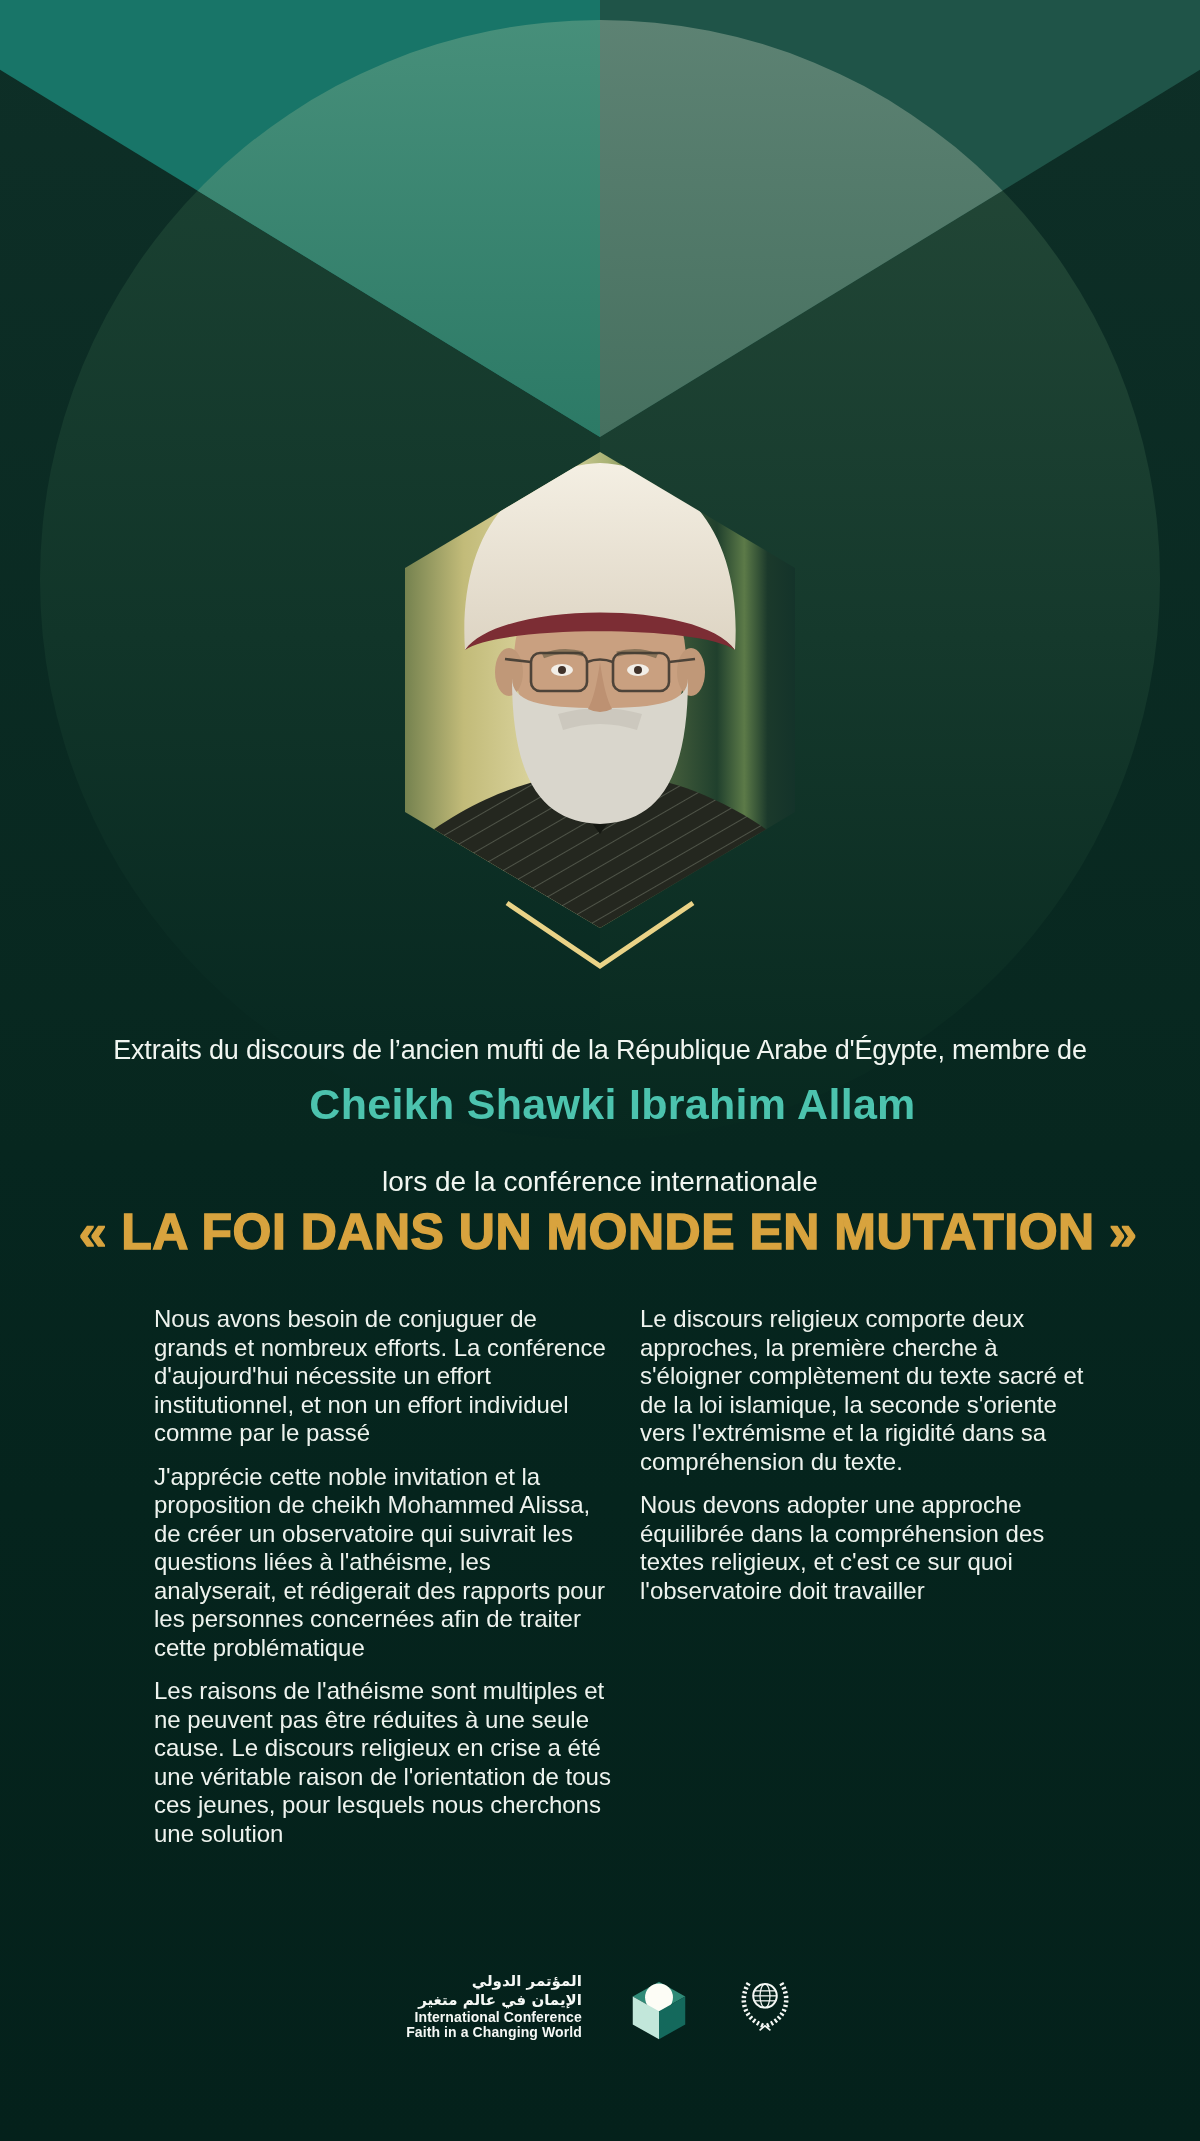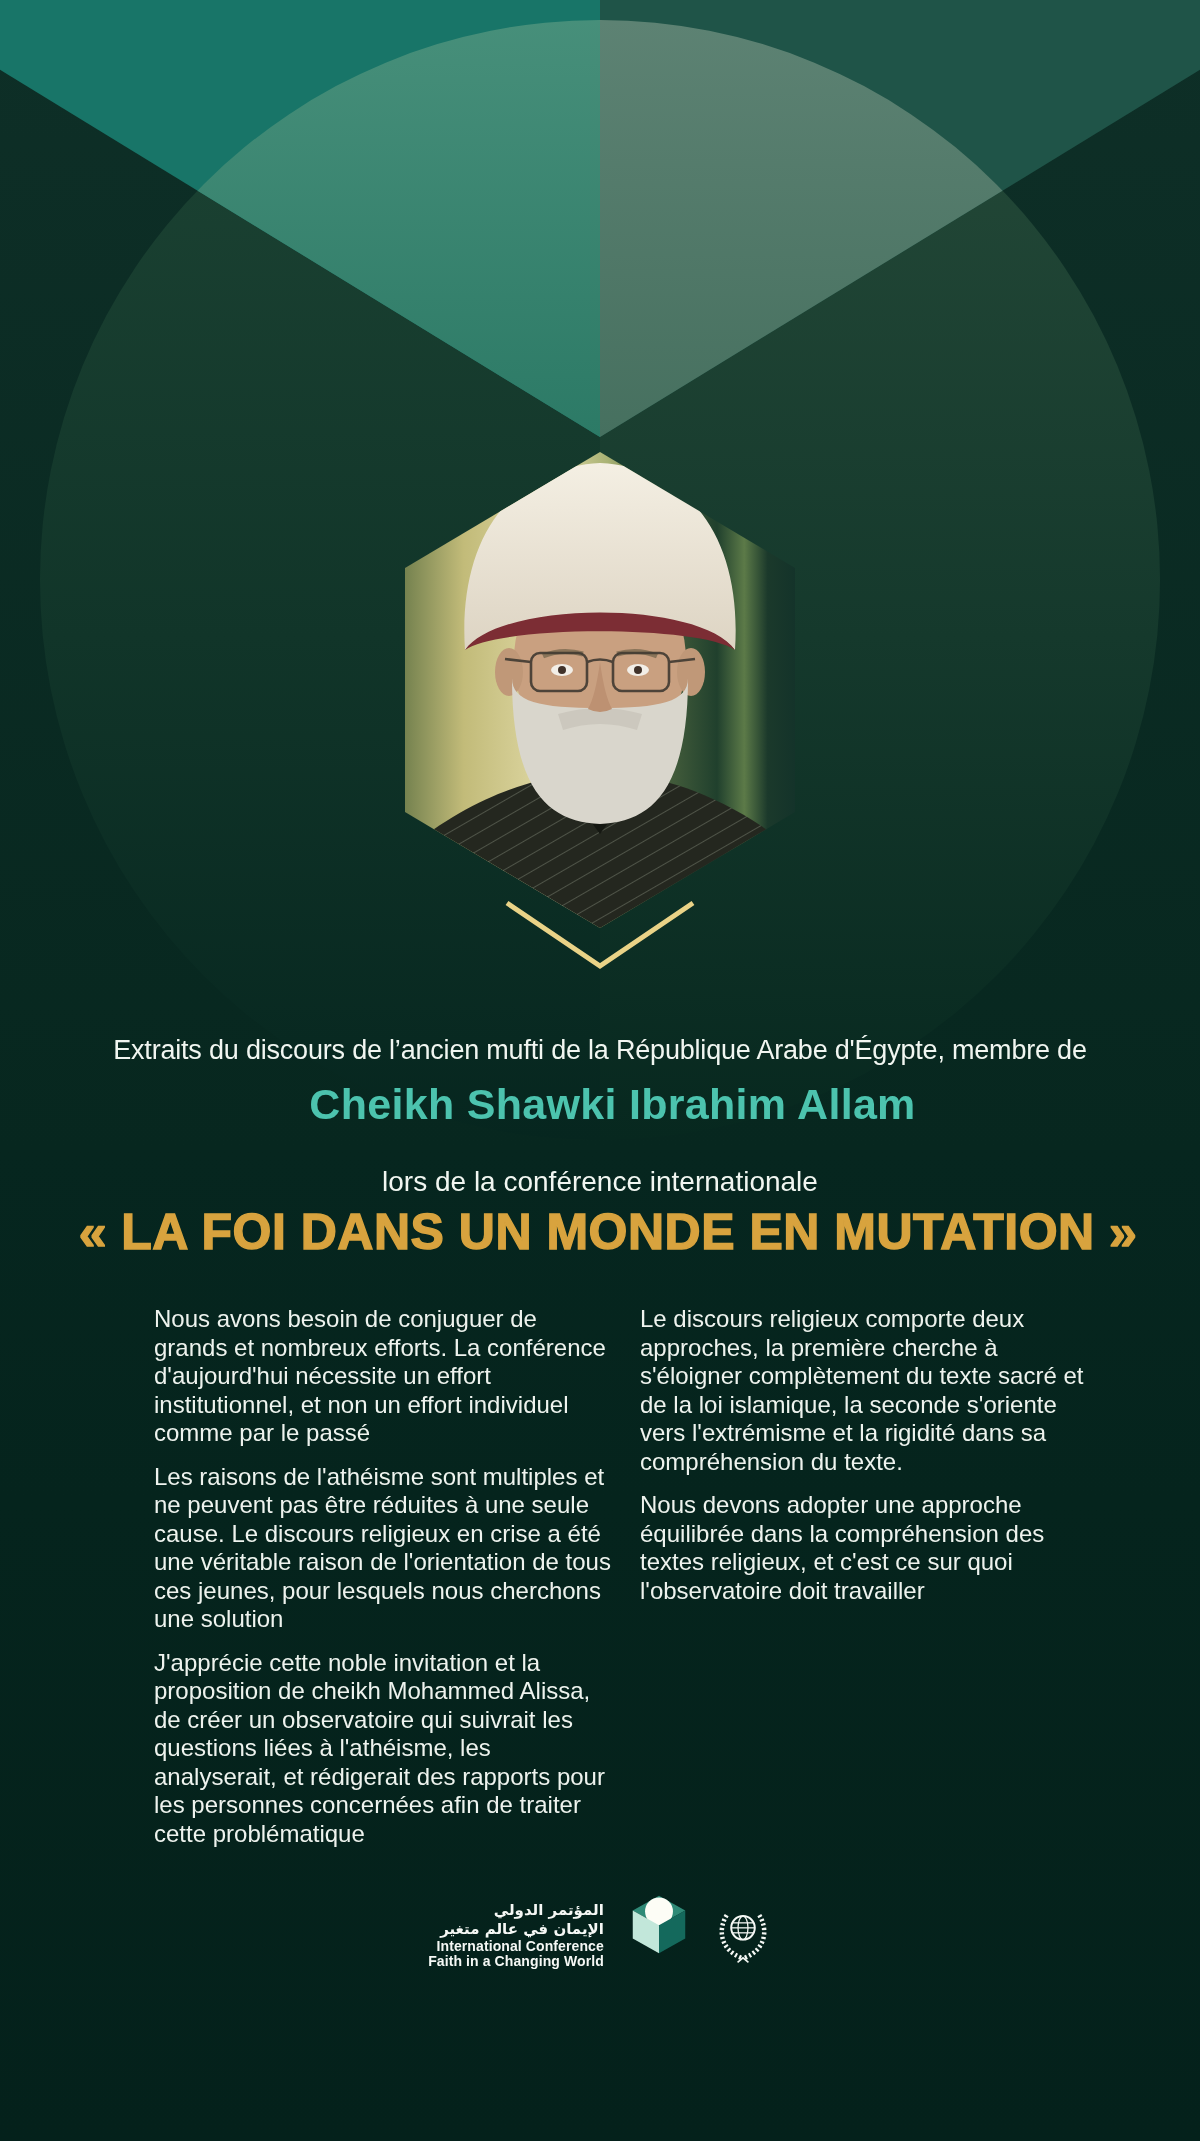--- a/index.html
+++ b/index.html
@@ -29,22 +29,22 @@
     position:absolute;top:1203px;left:0;right:0;margin:0;
     text-align:center;color:#d8a33e;
     font-size:50px;font-weight:bold;letter-spacing:0.5px;white-space:nowrap;padding-left:16px;
     -webkit-text-stroke:1.4px #d8a33e;
   }
   .quote-col{position:absolute;top:1305px;color:#eef3ee;font-size:24px;line-height:28.5px;}
   .quote-col p{margin:0 0 15px 0;}
   .col-left{left:154px;width:462px;}
   .col-right{left:640px;width:460px;}
   .footer{
-    position:absolute;top:1872px;left:0;right:0;height:96px;
-    display:flex;justify-content:center;align-items:flex-end;gap:14px;
+    position:absolute;top:1972px;left:0;right:0;height:96px;
+    display:flex;justify-content:center;align-items:flex-start;gap:36px;
     color:#f5f8f5;
   }
   .conf-logo-text{text-align:right;}
   .conf-logo-text .ar{font-family:"DejaVu Sans",sans-serif;font-weight:bold;font-size:15px;line-height:19px;}
   .conf-logo-text .en{font-size:14px;font-weight:bold;line-height:14.5px;letter-spacing:0.1px;}
   .mwl-text{text-align:center;}
   .mwl-text .ar{font-family:"DejaVu Sans",sans-serif;font-weight:bold;font-size:25px;line-height:32px;}
   .mwl-text .en{font-family:"Liberation Serif",serif;font-weight:bold;font-size:15px;letter-spacing:1.6px;margin-top:3px;}
   .logo-svg{display:block;}
 </style>
@@ -160,22 +160,22 @@
   </div>
 
   <h1 class="speaker-name">Cheikh Shawki Ibrahim Allam</h1>
 
   <div class="conf-context">lors de la conférence internationale</div>
 
   <h2 class="conf-title">« LA FOI DANS UN MONDE EN MUTATION »</h2>
 
   <div class="quote-col col-left">
     <p>Nous avons besoin de conjuguer de grands et nombreux efforts. La conférence d'aujourd'hui nécessite un effort institutionnel, et non un effort individuel comme par le passé</p>
+    <p>J'apprécie cette noble invitation et la proposition de cheikh Mohammed Alissa, de créer un observatoire qui suivrait les questions liées à l'athéisme, les analyserait, et rédigerait des rapports pour les personnes concernées afin de traiter cette problématique</p>
     <p>Les raisons de l'athéisme sont multiples et ne peuvent pas être réduites à une seule cause. Le discours religieux en crise a été une véritable raison de l'orientation de tous ces jeunes, pour lesquels nous cherchons une solution</p>
-    <p>J'apprécie cette noble invitation et la proposition de cheikh Mohammed Alissa, de créer un observatoire qui suivrait les questions liées à l'athéisme, les analyserait, et rédigerait des rapports pour les personnes concernées afin de traiter cette problématique</p>
   </div>
   <div class="quote-col col-right">
     <p>Le discours religieux comporte deux approches, la première cherche à s'éloigner complètement du texte sacré et de la loi islamique, la seconde s'oriente vers l'extrémisme et la rigidité dans sa compréhension du texte.</p>
     <p>Nous devons adopter une approche équilibrée dans la compréhension des textes religieux, et c'est ce sur quoi l'observatoire doit travailler</p>
   </div>
 
   <div class="footer">
 
     <div class="conf-logo-text">
       <div class="ar" dir="rtl">المؤتمر الدولي</div>

